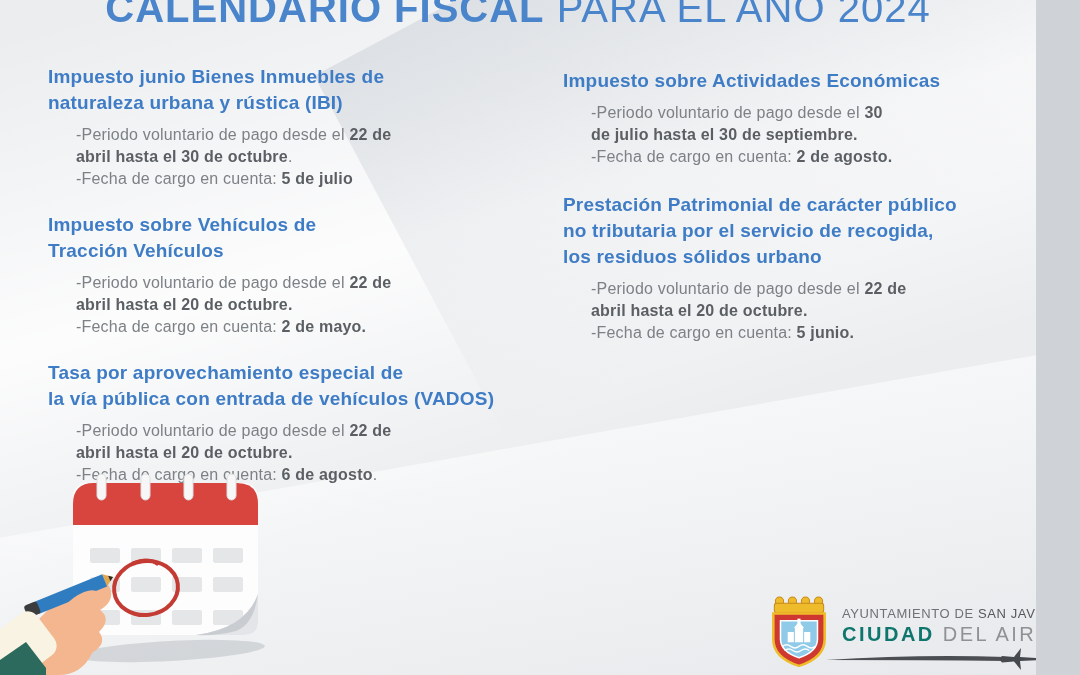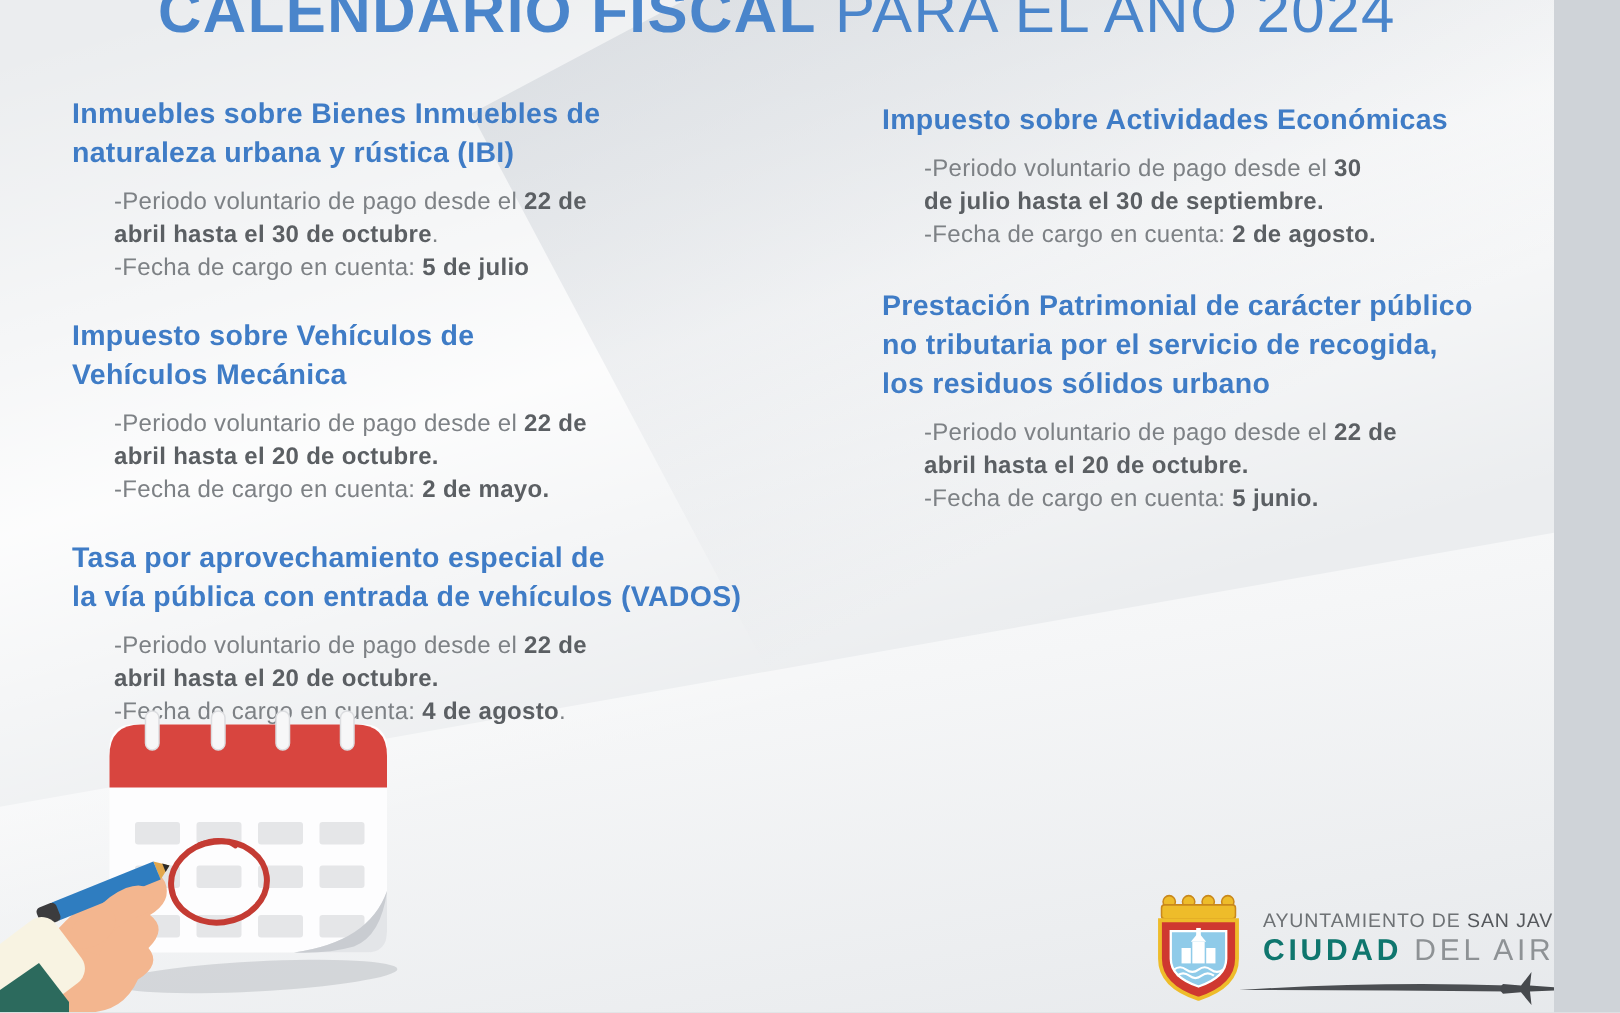--- a/index.html
+++ b/index.html
@@ -18,21 +18,21 @@
 
   
   .title{position:absolute;top:-13px;left:0;width:100%;text-align:center;white-space:nowrap;
          font-size:40px;letter-spacing:1px;color:#4a85cb;line-height:1.05;}
   .title .t-bold{font-weight:700;}
   .title .t-reg{font-weight:400;}
 
   
   .col{position:absolute;}
   .col-left{left:48px;top:64px;width:510px;}
-  .col-right{left:588px;top:68px;width:475px;}
+  .col-right{left:563px;top:68px;width:475px;}
   .sec{margin:0 0 22px 0;}
   .col-right .sec{margin-bottom:24px;}
   .hl{font-weight:700;font-size:19px;line-height:26px;color:#3f7cc6;letter-spacing:.2px;}
   .body{margin-top:8px;padding-left:28px;}
   .bl{font-size:16px;line-height:22px;color:#7d8185;letter-spacing:.2px;}
   .bl .seg-bold{font-weight:700;color:#5b5f63;margin-top:36px;}
 
   
   .logo{position:absolute;left:766px;top:592px;width:280px;height:80px;}
   .logo .shield{position:absolute;left:2px;top:2px;}
@@ -52,51 +52,51 @@
   <div class="sweep sweep3"></div>
 
   <div class="title">
     <span class="t-bold">CALENDARIO FISCAL</span><span class="t-reg"> PARA EL AÑO 2024</span>
   </div>
 
   <div class="col col-left">
 
     <section class="sec">
       <div>
-        <div class="hl">Inmuebles sobre Bienes Inmuebles de</div>
+        <div class="hl">Impuesto junio Bienes Inmuebles de</div>
         <div class="hl">naturaleza urbana y rústica (IBI)</div>
       </div>
       <div class="body">
         <div class="bl"><span>-Periodo voluntario de pago desde el </span><span class="seg-bold">22 de</span></div>
         <div class="bl"><span class="seg-bold">abril hasta el 30 de octubre</span><span>.</span></div>
         <div class="bl"><span>-Fecha de cargo en cuenta: </span><span class="seg-bold">5 de julio</span></div>
       </div>
     </section>
 
     <section class="sec">
       <div>
         <div class="hl">Impuesto sobre Vehículos de</div>
-        <div class="hl">Vehículos Mecánica</div>
+        <div class="hl">Tracción Vehículos</div>
       </div>
       <div class="body">
         <div class="bl"><span>-Periodo voluntario de pago desde el </span><span class="seg-bold">22 de</span></div>
         <div class="bl"><span class="seg-bold">abril hasta el 20 de octubre.</span></div>
         <div class="bl"><span>-Fecha de cargo en cuenta: </span><span class="seg-bold">2 de mayo.</span></div>
       </div>
     </section>
 
     <section class="sec">
       <div>
         <div class="hl">Tasa por aprovechamiento especial de</div>
         <div class="hl">la vía pública con entrada de vehículos (VADOS)</div>
       </div>
       <div class="body">
         <div class="bl"><span>-Periodo voluntario de pago desde el </span><span class="seg-bold">22 de</span></div>
         <div class="bl"><span class="seg-bold">abril hasta el 20 de octubre.</span></div>
-        <div class="bl"><span>-Fecha de cargo en cuenta: </span><span class="seg-bold">4 de agosto</span><span>.</span></div>
+        <div class="bl"><span>-Fecha de cargo en cuenta: </span><span class="seg-bold">6 de agosto</span><span>.</span></div>
       </div>
     </section>
   </div>
 
   <div class="col col-right">
 
     <section class="sec">
       <div>
         <div class="hl">Impuesto sobre Actividades Económicas</div>
       </div>

